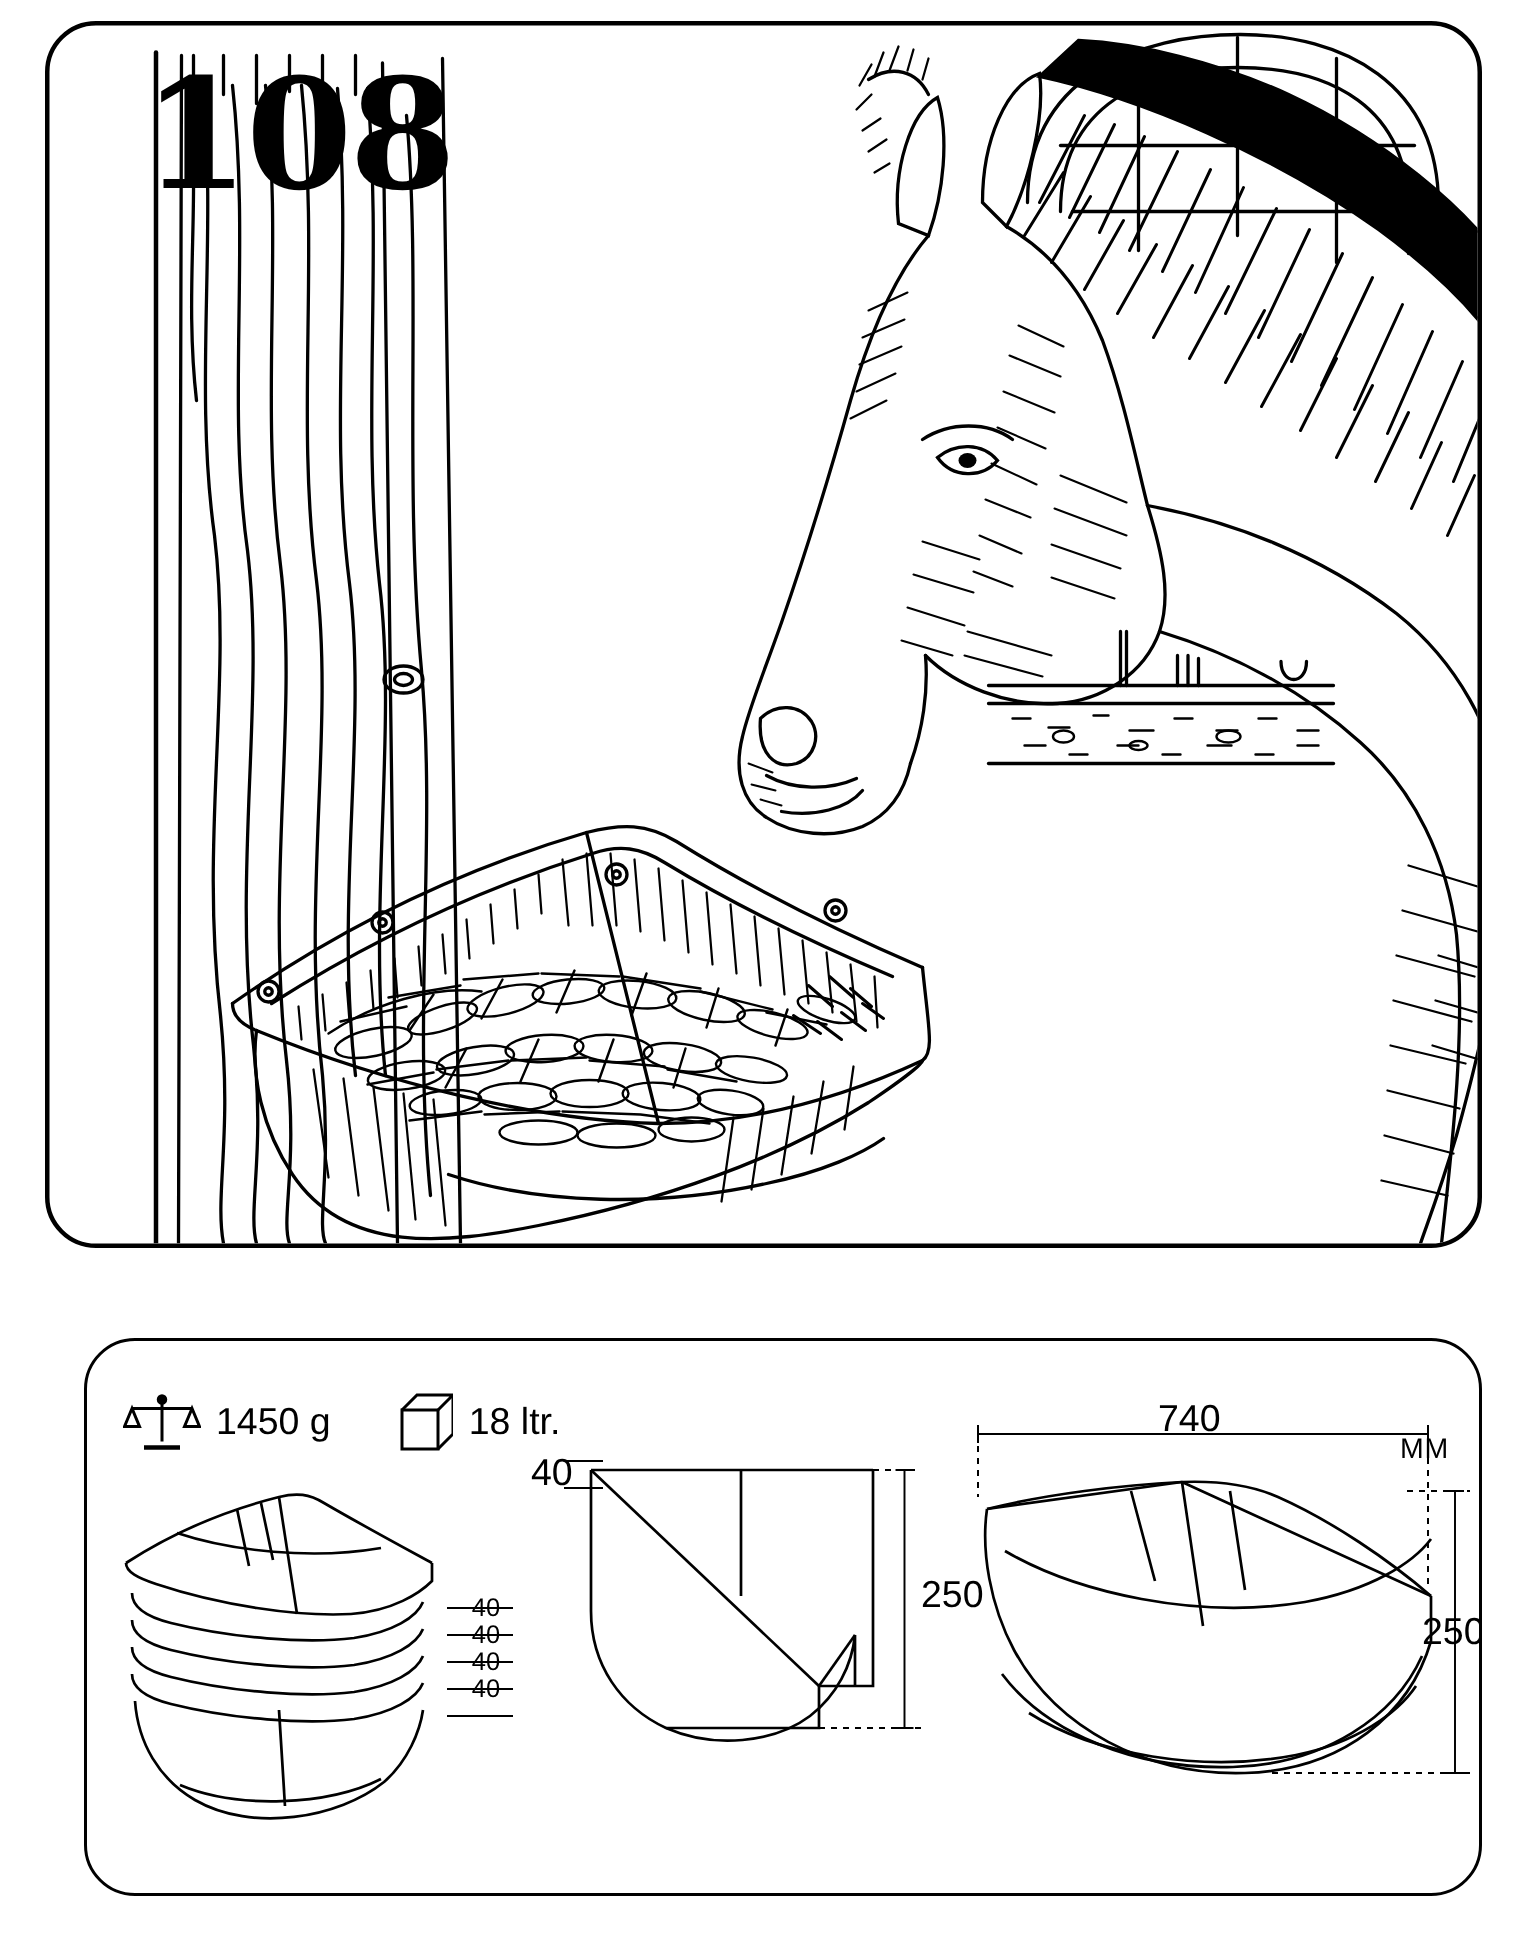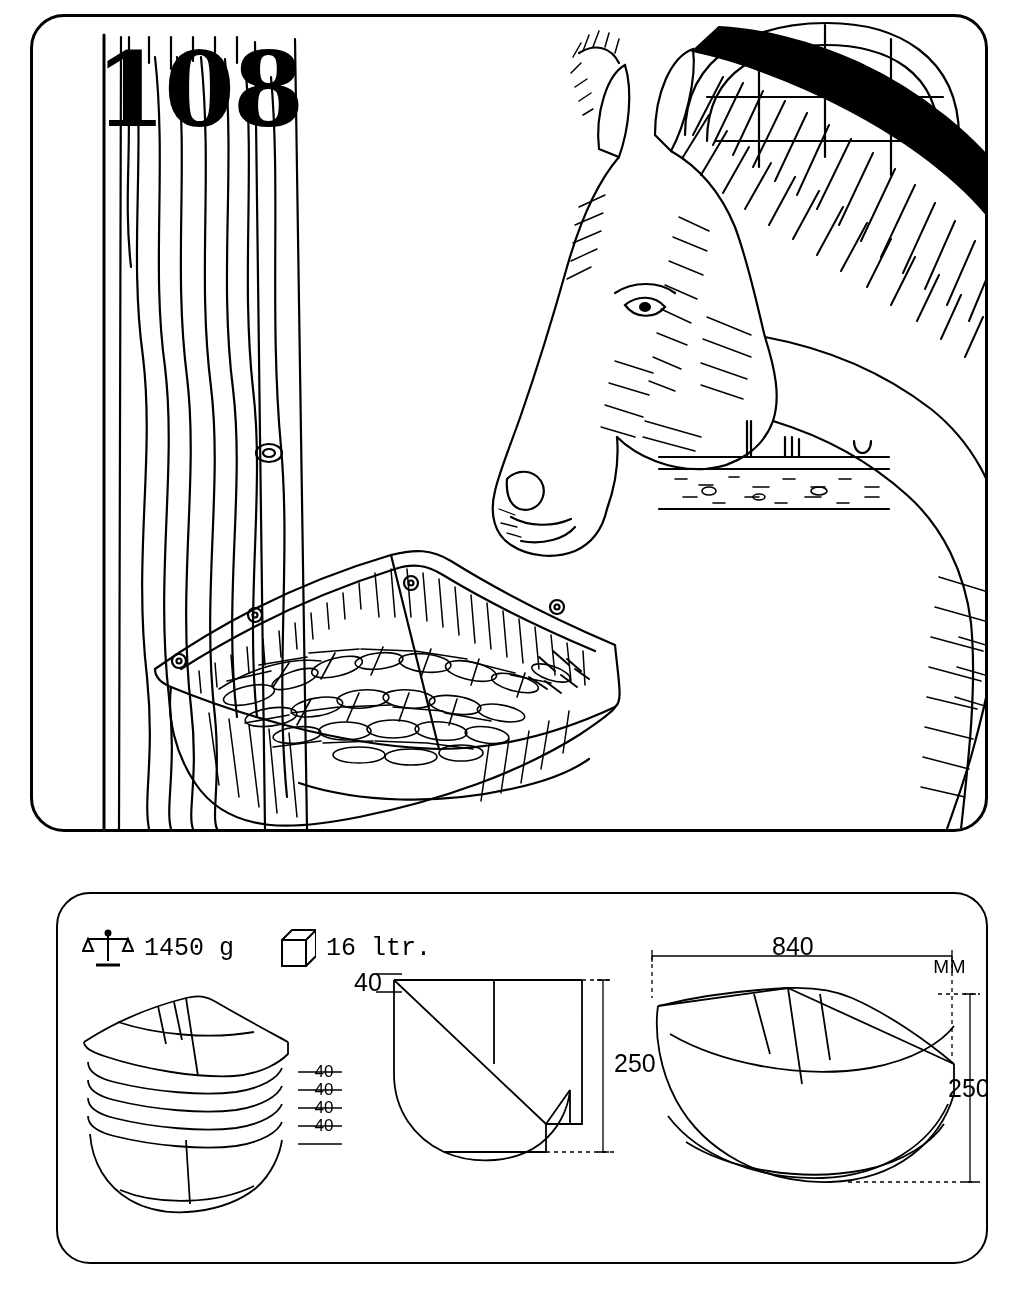--- a/index.html
+++ b/index.html
@@ -67,21 +67,21 @@
     align-items: center;
     gap: 10px;
     font-size: 25px;
   }
   .spec-row .gap {
     display: inline-block;
     width: 22px;
   }
   .spec-text {
     font-size: 25px;
-    font-family: Liberation Mono, monospace;
+    font-family: Liberation Sans, sans-serif;
   }
   .unit-label {
     position: absolute;
     right: 20px;
     top: 62px;
     font-size: 19px;
     letter-spacing: 0.5px;
   }
   .dim {
     position: absolute;
@@ -291,21 +291,21 @@
     <span class="gap"></span>
     <span>
       <svg width="40" height="44" viewBox="0 0 40 44">
         <g fill="none" stroke="#000" stroke-width="2">
           <path d="M6 14 L6 40 L30 40 L30 14 Z"></path>
           <path d="M6 14 L16 4 L40 4 L30 14"></path>
           <path d="M40 4 L40 30 L30 40"></path>
         </g>
       </svg>
     </span>
-    <span class="spec-text">16 ltr.</span>
+    <span class="spec-text">18 ltr.</span>
   </div>
 
   <div class="unit-label">MM</div>
 
   <svg width="932" height="372" viewBox="0 0 932 372" style="position:absolute;left:0;top:0;">
     <g class="ln" stroke-width="1.8">
 
       <g>
         <path d="M26 148 C 60 126, 96 112, 128 104 C 140 101, 148 102, 158 108 C 182 122, 208 136, 230 148"></path>
         <path d="M26 148 C 26 154, 34 158, 46 162 C 88 176, 140 184, 176 182 C 204 180, 222 168, 230 160 L230 148"></path>
@@ -378,15 +378,15 @@
     </g>
   </svg>
 
   <div class="dim-small" style="left:248px; top:168px; width:36px;">40</div>
   <div class="dim-small" style="left:248px; top:186px; width:36px;">40</div>
   <div class="dim-small" style="left:248px; top:204px; width:36px;">40</div>
   <div class="dim-small" style="left:248px; top:222px; width:36px;">40</div>
 
   <div class="dim" style="left:296px; top:74px;">40</div>
   <div class="dim" style="left:556px; top:155px;">250</div>
-  <div class="dim" style="left:714px; top:38px;">840</div>
+  <div class="dim" style="left:714px; top:38px;">740</div>
   <div class="dim" style="left:890px; top:180px;">250</div>
 </div>
 
 </body></html>

